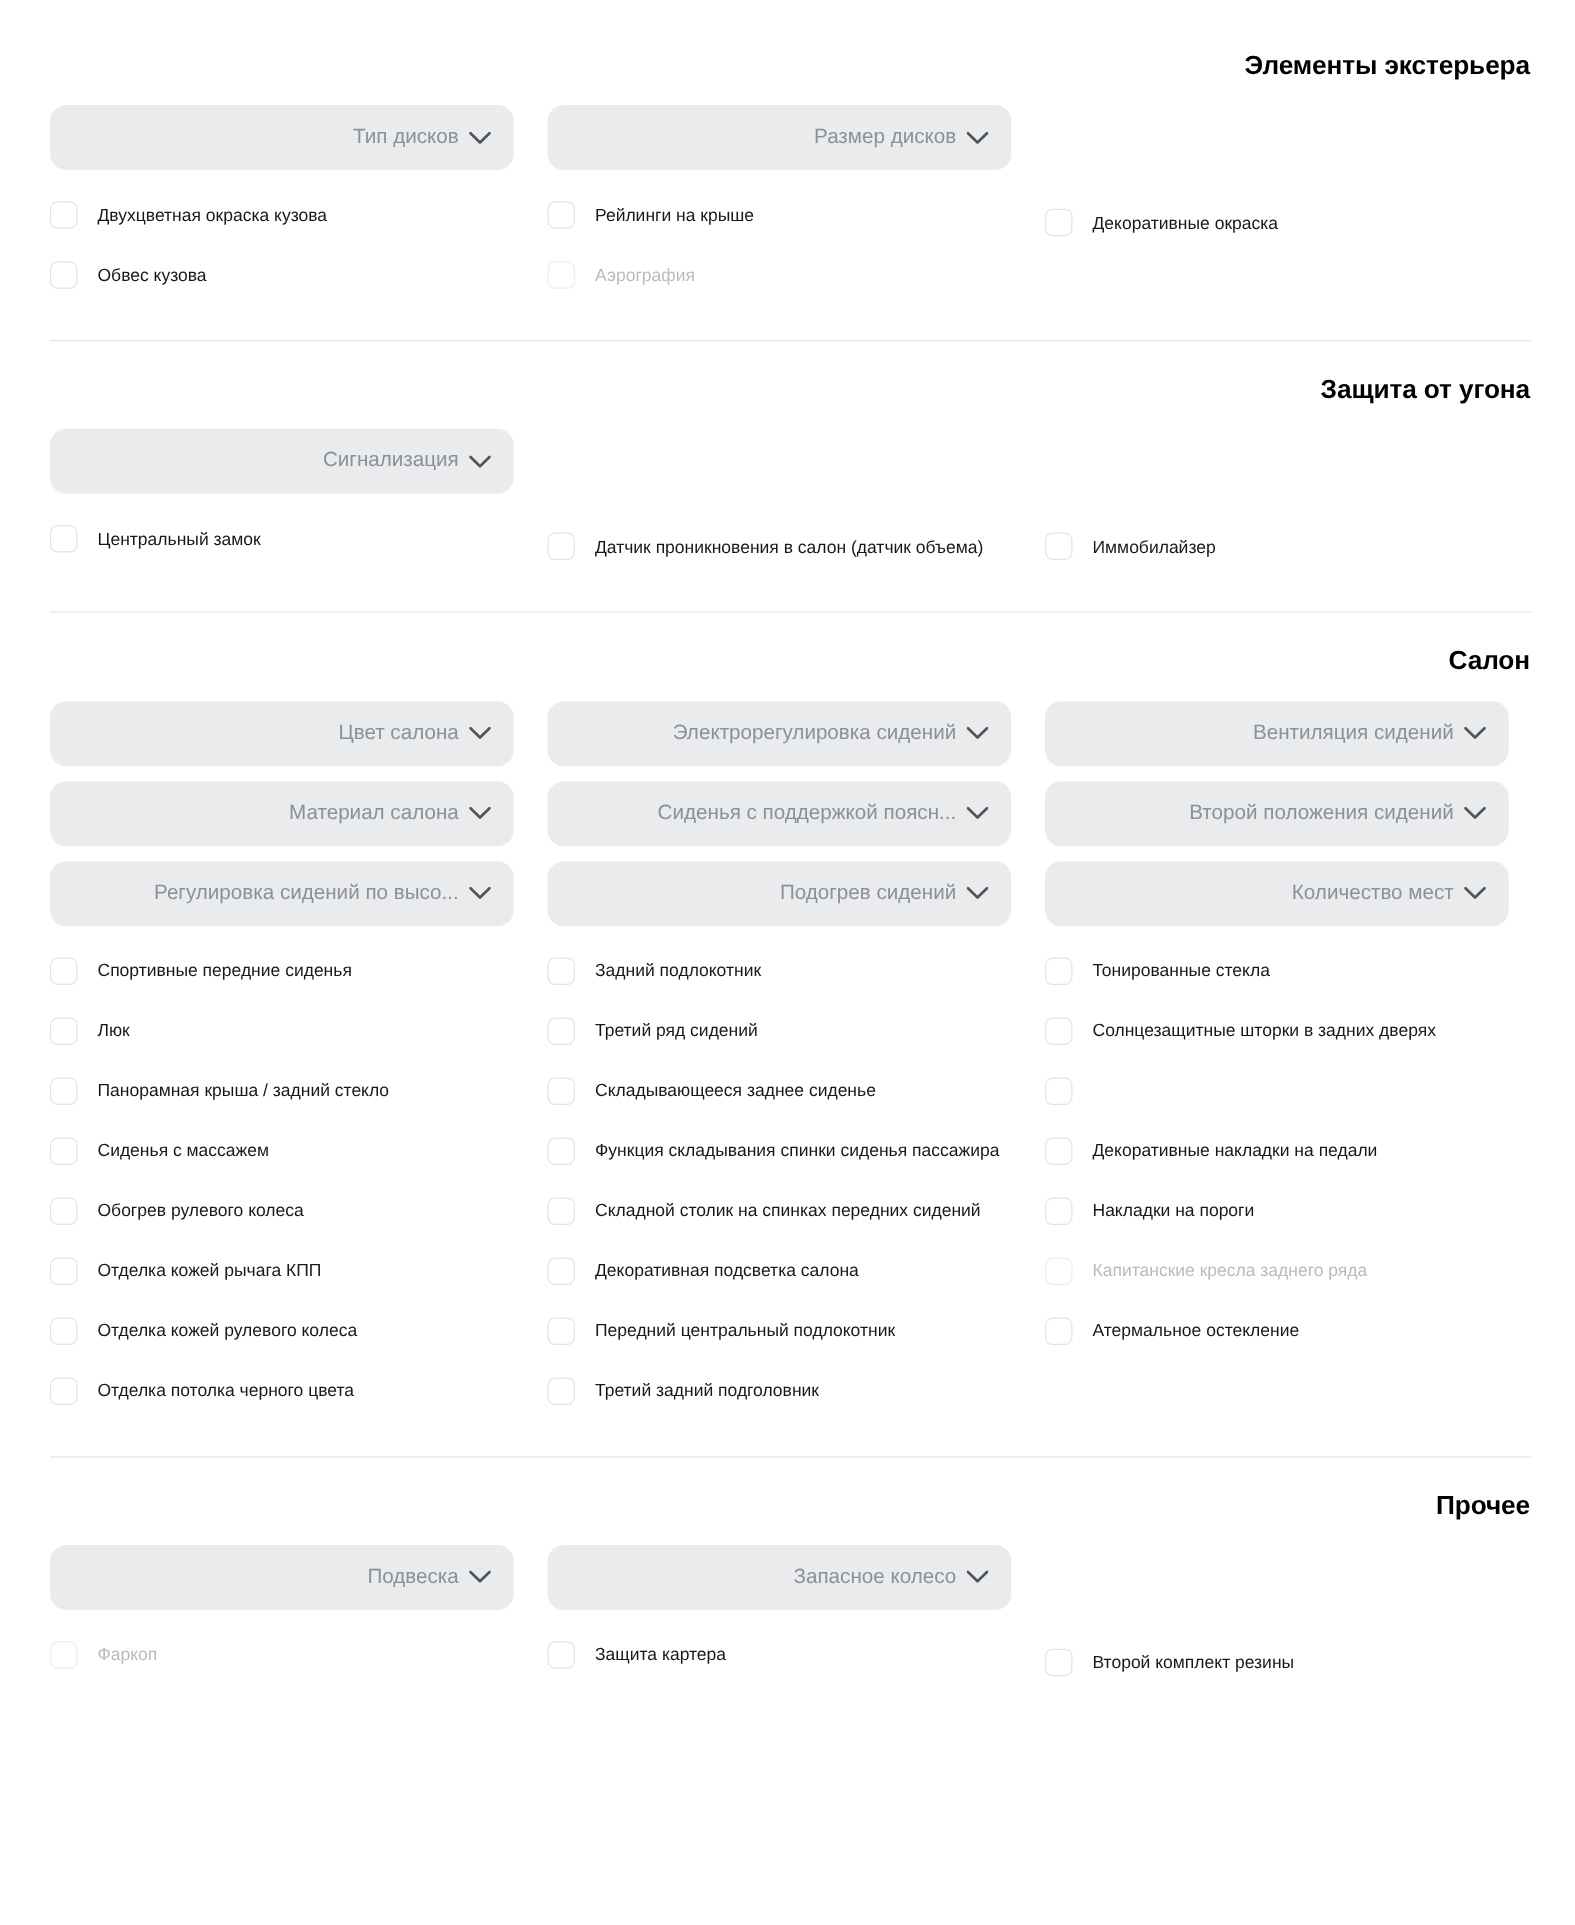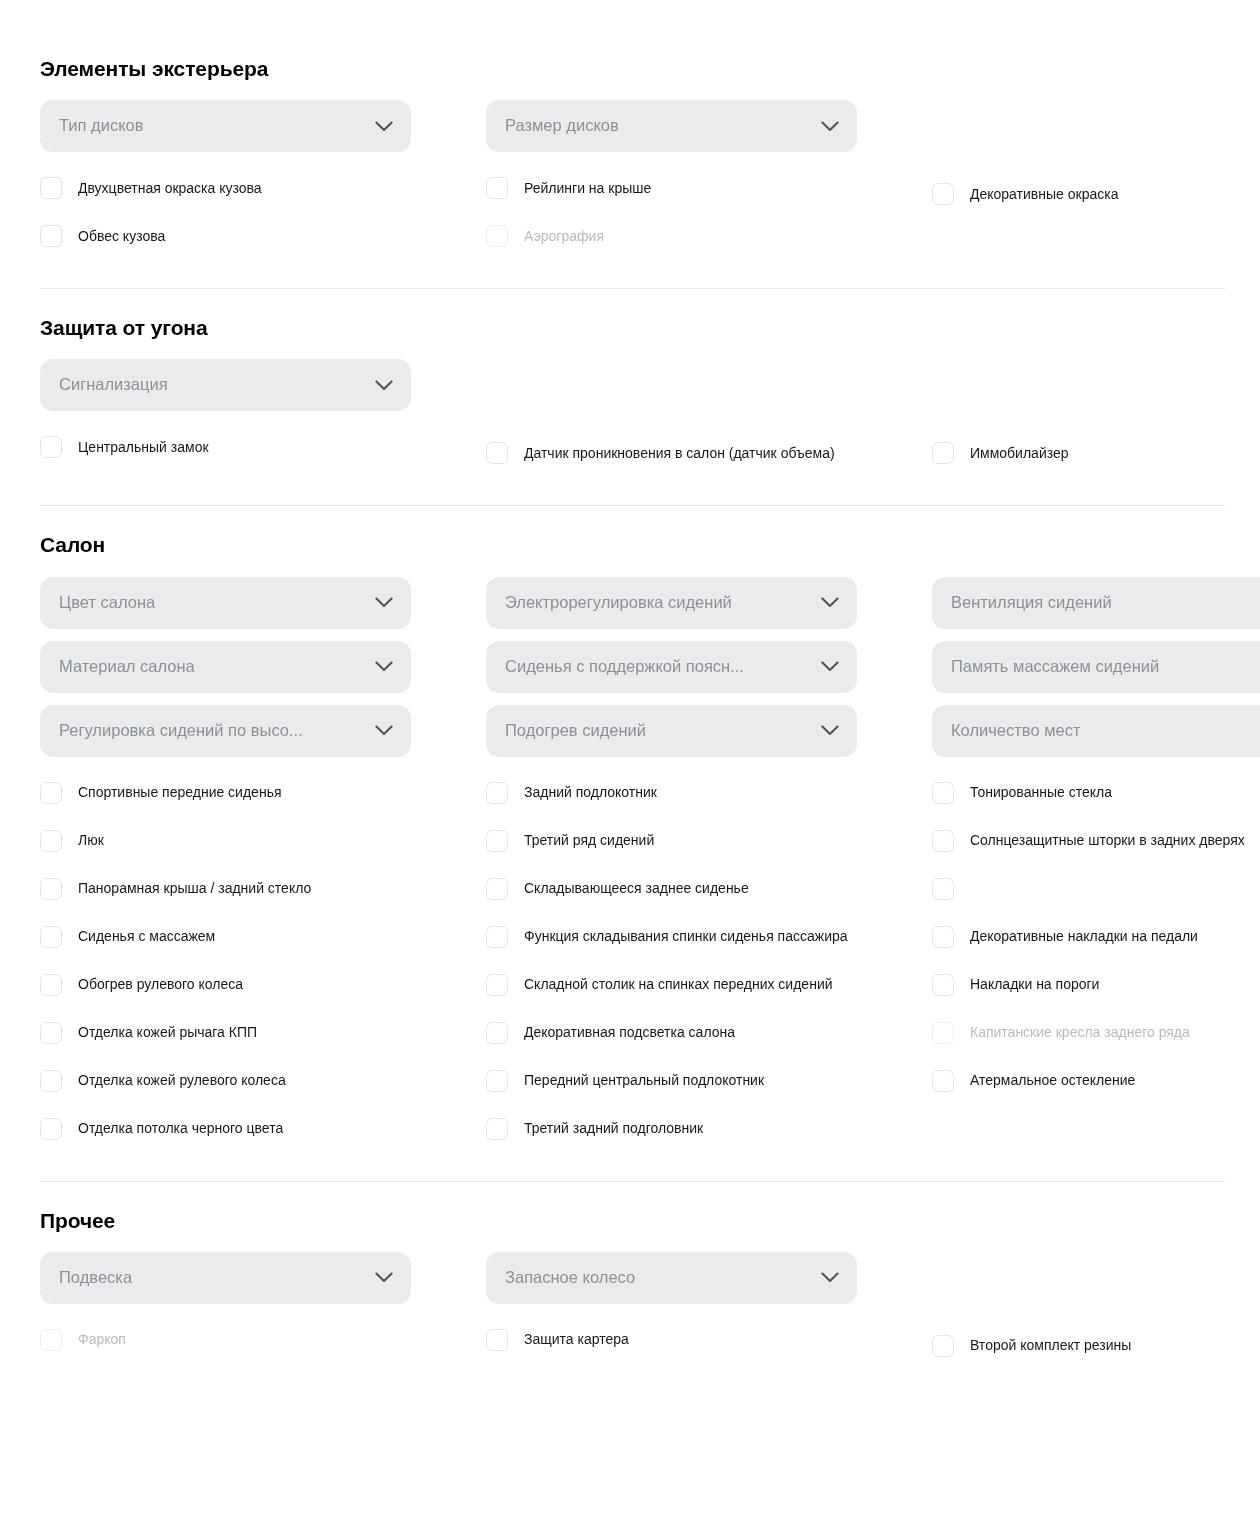--- a/index.html
+++ b/index.html
@@ -9,21 +9,22 @@
     background: #ffffff;
   }
   body {
     width: 1260px;
     height: 1540px;
     font-family: "Liberation Sans", "DejaVu Sans", sans-serif;
     color: #000000;
     overflow: hidden;
   }
   .page {
-    padding: 56px 36px 0 40px;
+    padding: 40px 36px 0 40px;
+    text-align: right;
   }
 
   
   .section { padding-bottom: 4px; }
   .section-title {
     font-size: 21px;
     font-weight: 700;
     letter-spacing: -0.1px;
     color: #000000;
     margin: 0 0 19px 0;
@@ -34,21 +35,20 @@
     background: #e8e8e8;
     margin: 24px 0 26px 0;
     width: 1185px;
   }
 
   
   .cols {
     display: grid;
     grid-template-columns: 398px 398px 398px;
     column-gap: 0px;
-    gap: 48px;
   }
   .col { width: 398px; }
 
   
   .select {
     width: 371px;
     height: 52px;
     background: #e9ebed;
     border-radius: 13px;
     display: flex;
@@ -330,21 +330,21 @@
         <div class="col">
           <div class="select">
             <span class="sel-label">Вентиляция сидений</span>
             <span class="chev">
               <svg width="18" height="11" viewBox="0 0 18 11" fill="none" xmlns="http://www.w3.org/2000/svg">
                 <path d="M1.4 1.6L9 9L16.6 1.6" stroke="#4e5458" stroke-width="2.1" stroke-linecap="round" stroke-linejoin="round"></path>
               </svg>
             </span>
           </div>
           <div class="select">
-            <span class="sel-label">Память массажем сидений</span>
+            <span class="sel-label">Второй положения сидений</span>
             <span class="chev">
               <svg width="18" height="11" viewBox="0 0 18 11" fill="none" xmlns="http://www.w3.org/2000/svg">
                 <path d="M1.4 1.6L9 9L16.6 1.6" stroke="#4e5458" stroke-width="2.1" stroke-linecap="round" stroke-linejoin="round"></path>
               </svg>
             </span>
           </div>
           <div class="select">
             <span class="sel-label">Количество мест</span>
             <span class="chev">
               <svg width="18" height="11" viewBox="0 0 18 11" fill="none" xmlns="http://www.w3.org/2000/svg">

